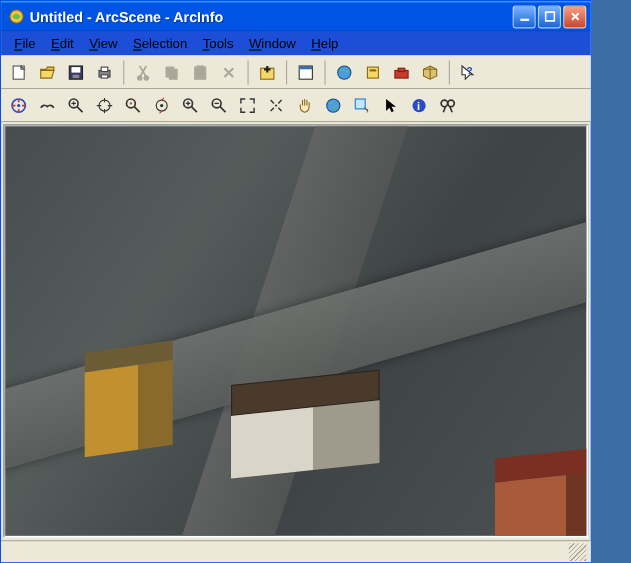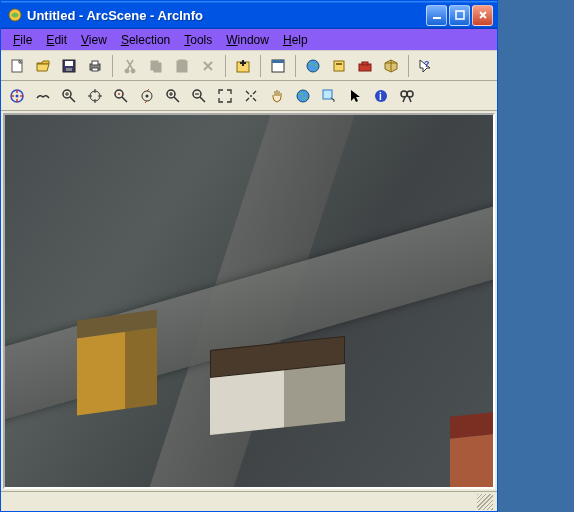--- a/index.html
+++ b/index.html
@@ -1,18 +1,18 @@
 <!DOCTYPE html>
 <html><head>
 <meta charset="utf-8">
 <style>
   * { box-sizing: border-box; margin: 0; padding: 0; }
   body { font-family: "Tahoma", "SimSun", sans-serif; font-size: 12px; background: #3a6ea5; }
   .window {
-    width: 498px; height: 512px;
+    width: 538px; height: 512px;
     background: #ece9d8;
     border: 1px solid #0054e3;
     display: flex; flex-direction: column;
     position: relative;
   }
   .titlebar {
     height: 28px;
     background: linear-gradient(to bottom, #3a95ff 0%, #0054e3 8%, #0054e3 92%, #003bb0 100%);
     display: flex; align-items: center;
     padding: 0 4px 0 6px;
@@ -23,21 +23,21 @@
   .winbtns { display: flex; gap: 2px; }
   .winbtn {
     width: 21px; height: 21px; border-radius: 3px;
     display: flex; align-items: center; justify-content: center;
     color: #fff; font-weight: bold; font-size: 12px;
     border: 1px solid rgba(255,255,255,0.6);
   }
   .winbtn.min, .winbtn.max { background: linear-gradient(to bottom,#7ab2ff,#1665d8); }
   .winbtn.close { background: linear-gradient(to bottom,#f79e88,#c8462b); }
   .menubar {
-    height: 22px; background: #8b5cf6;
+    height: 22px; background: #1d4ed8;
     display: flex; align-items: center;
     padding: 0 6px; gap: 2px;
     border-bottom: 1px solid #d4d0c8;
   }
   .menuitem { padding: 2px 6px; cursor: default; }
   .menuitem u { text-decoration: underline; }
   .toolbar {
     height: 30px; background: #ece9d8;
     display: flex; align-items: center;
     padding: 0 4px; gap: 2px;

